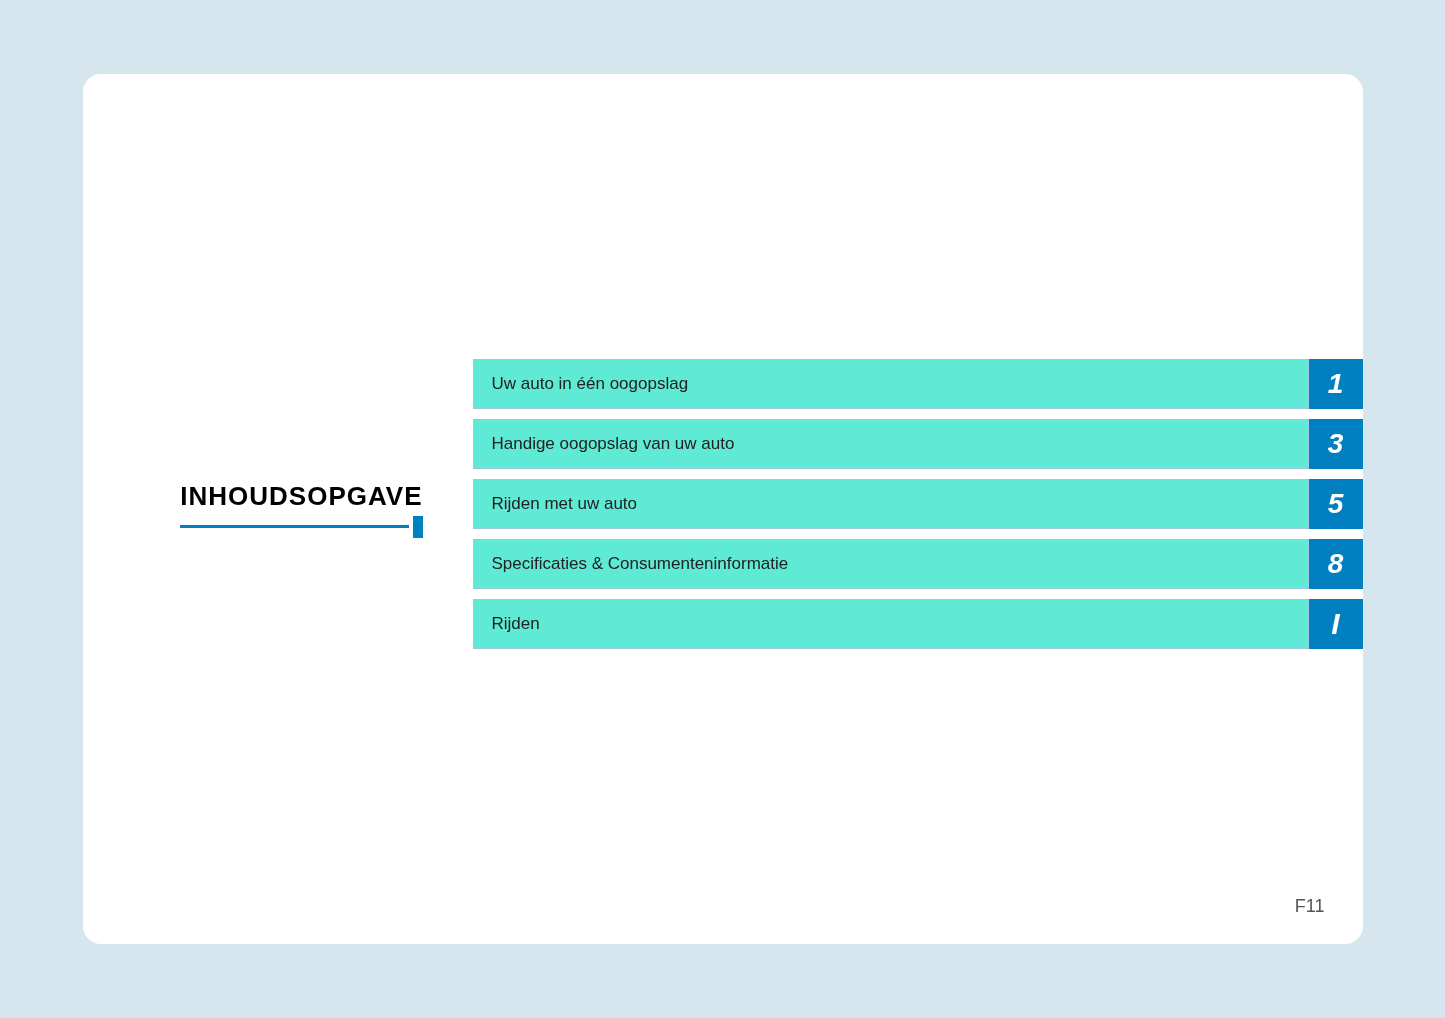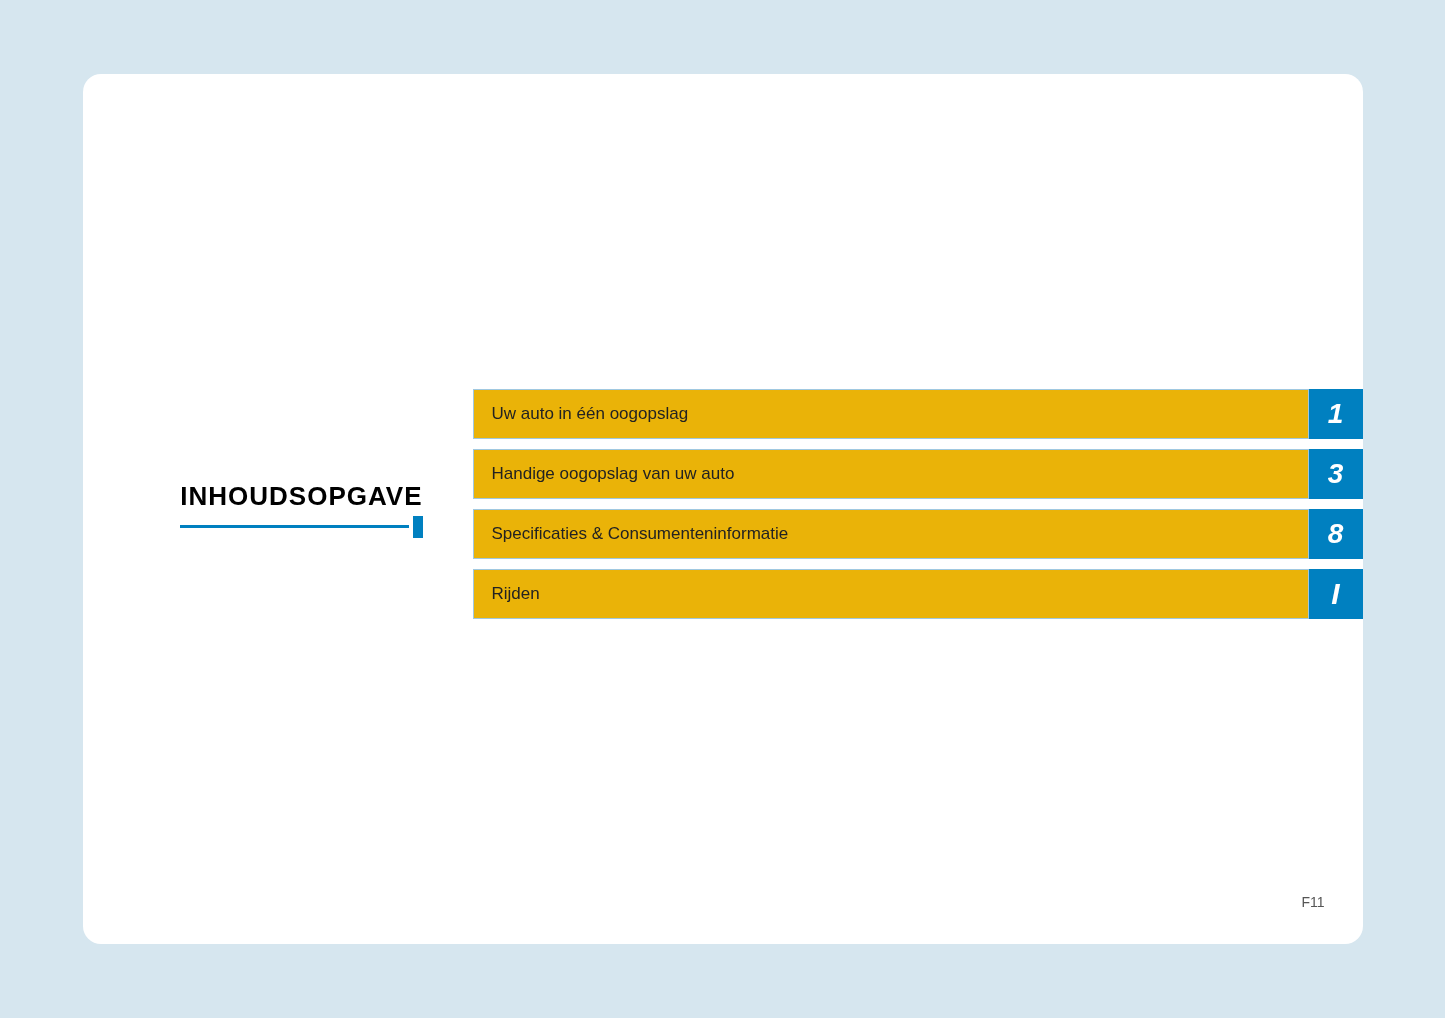--- a/index.html
+++ b/index.html
@@ -93,21 +93,21 @@
     }
 
     .toc-label {
       flex: 1;
       border: 1.5px solid #a0c8e0;
       padding: 14px 18px;
       font-size: 17px;
       color: #222222;
       display: flex;
       align-items: center;
-      background-color: #eab308;
+      background-color: #5eead4;
     }
 
     .toc-number {
       width: 54px;
       background-color: #0080c0;
       color: #ffffff;
       font-size: 28px;
       font-weight: 900;
       display: flex;
       align-items: center;
@@ -115,23 +115,23 @@
       font-style: italic;
       flex-shrink: 0;
     }
 
     .toc-number.index-num {
       font-size: 30px;
     }
 
     .footer-text {
       position: absolute;
-      bottom: 34px;
+      bottom: 27px;
       right: 38px;
-      font-size: 14px;
+      font-size: 18px;
       color: #555555;
     }
   </style>
 </head>
 <body>
 
 <div class="page-container">
 
   <div class="left-panel">
     <div class="title-block">
@@ -146,20 +146,24 @@
   <div class="right-panel">
   <div class="toc-row">
         <div class="toc-label">Uw auto in één oogopslag</div>
         <div class="toc-number">1</div>
       </div>
       <div class="toc-row">
         <div class="toc-label">Handige oogopslag van uw auto</div>
         <div class="toc-number">3</div>
       </div>
       <div class="toc-row">
+        <div class="toc-label">Rijden met uw auto</div>
+        <div class="toc-number">5</div>
+      </div>
+      <div class="toc-row">
         <div class="toc-label">Specificaties &amp; Consumenteninformatie</div>
         <div class="toc-number">8</div>
       </div>
       <div class="toc-row">
         <div class="toc-label">Rijden</div>
         <div class="toc-number index-num">I</div>
       </div>
     </div>
 
   <span class="footer-text">F11</span>

